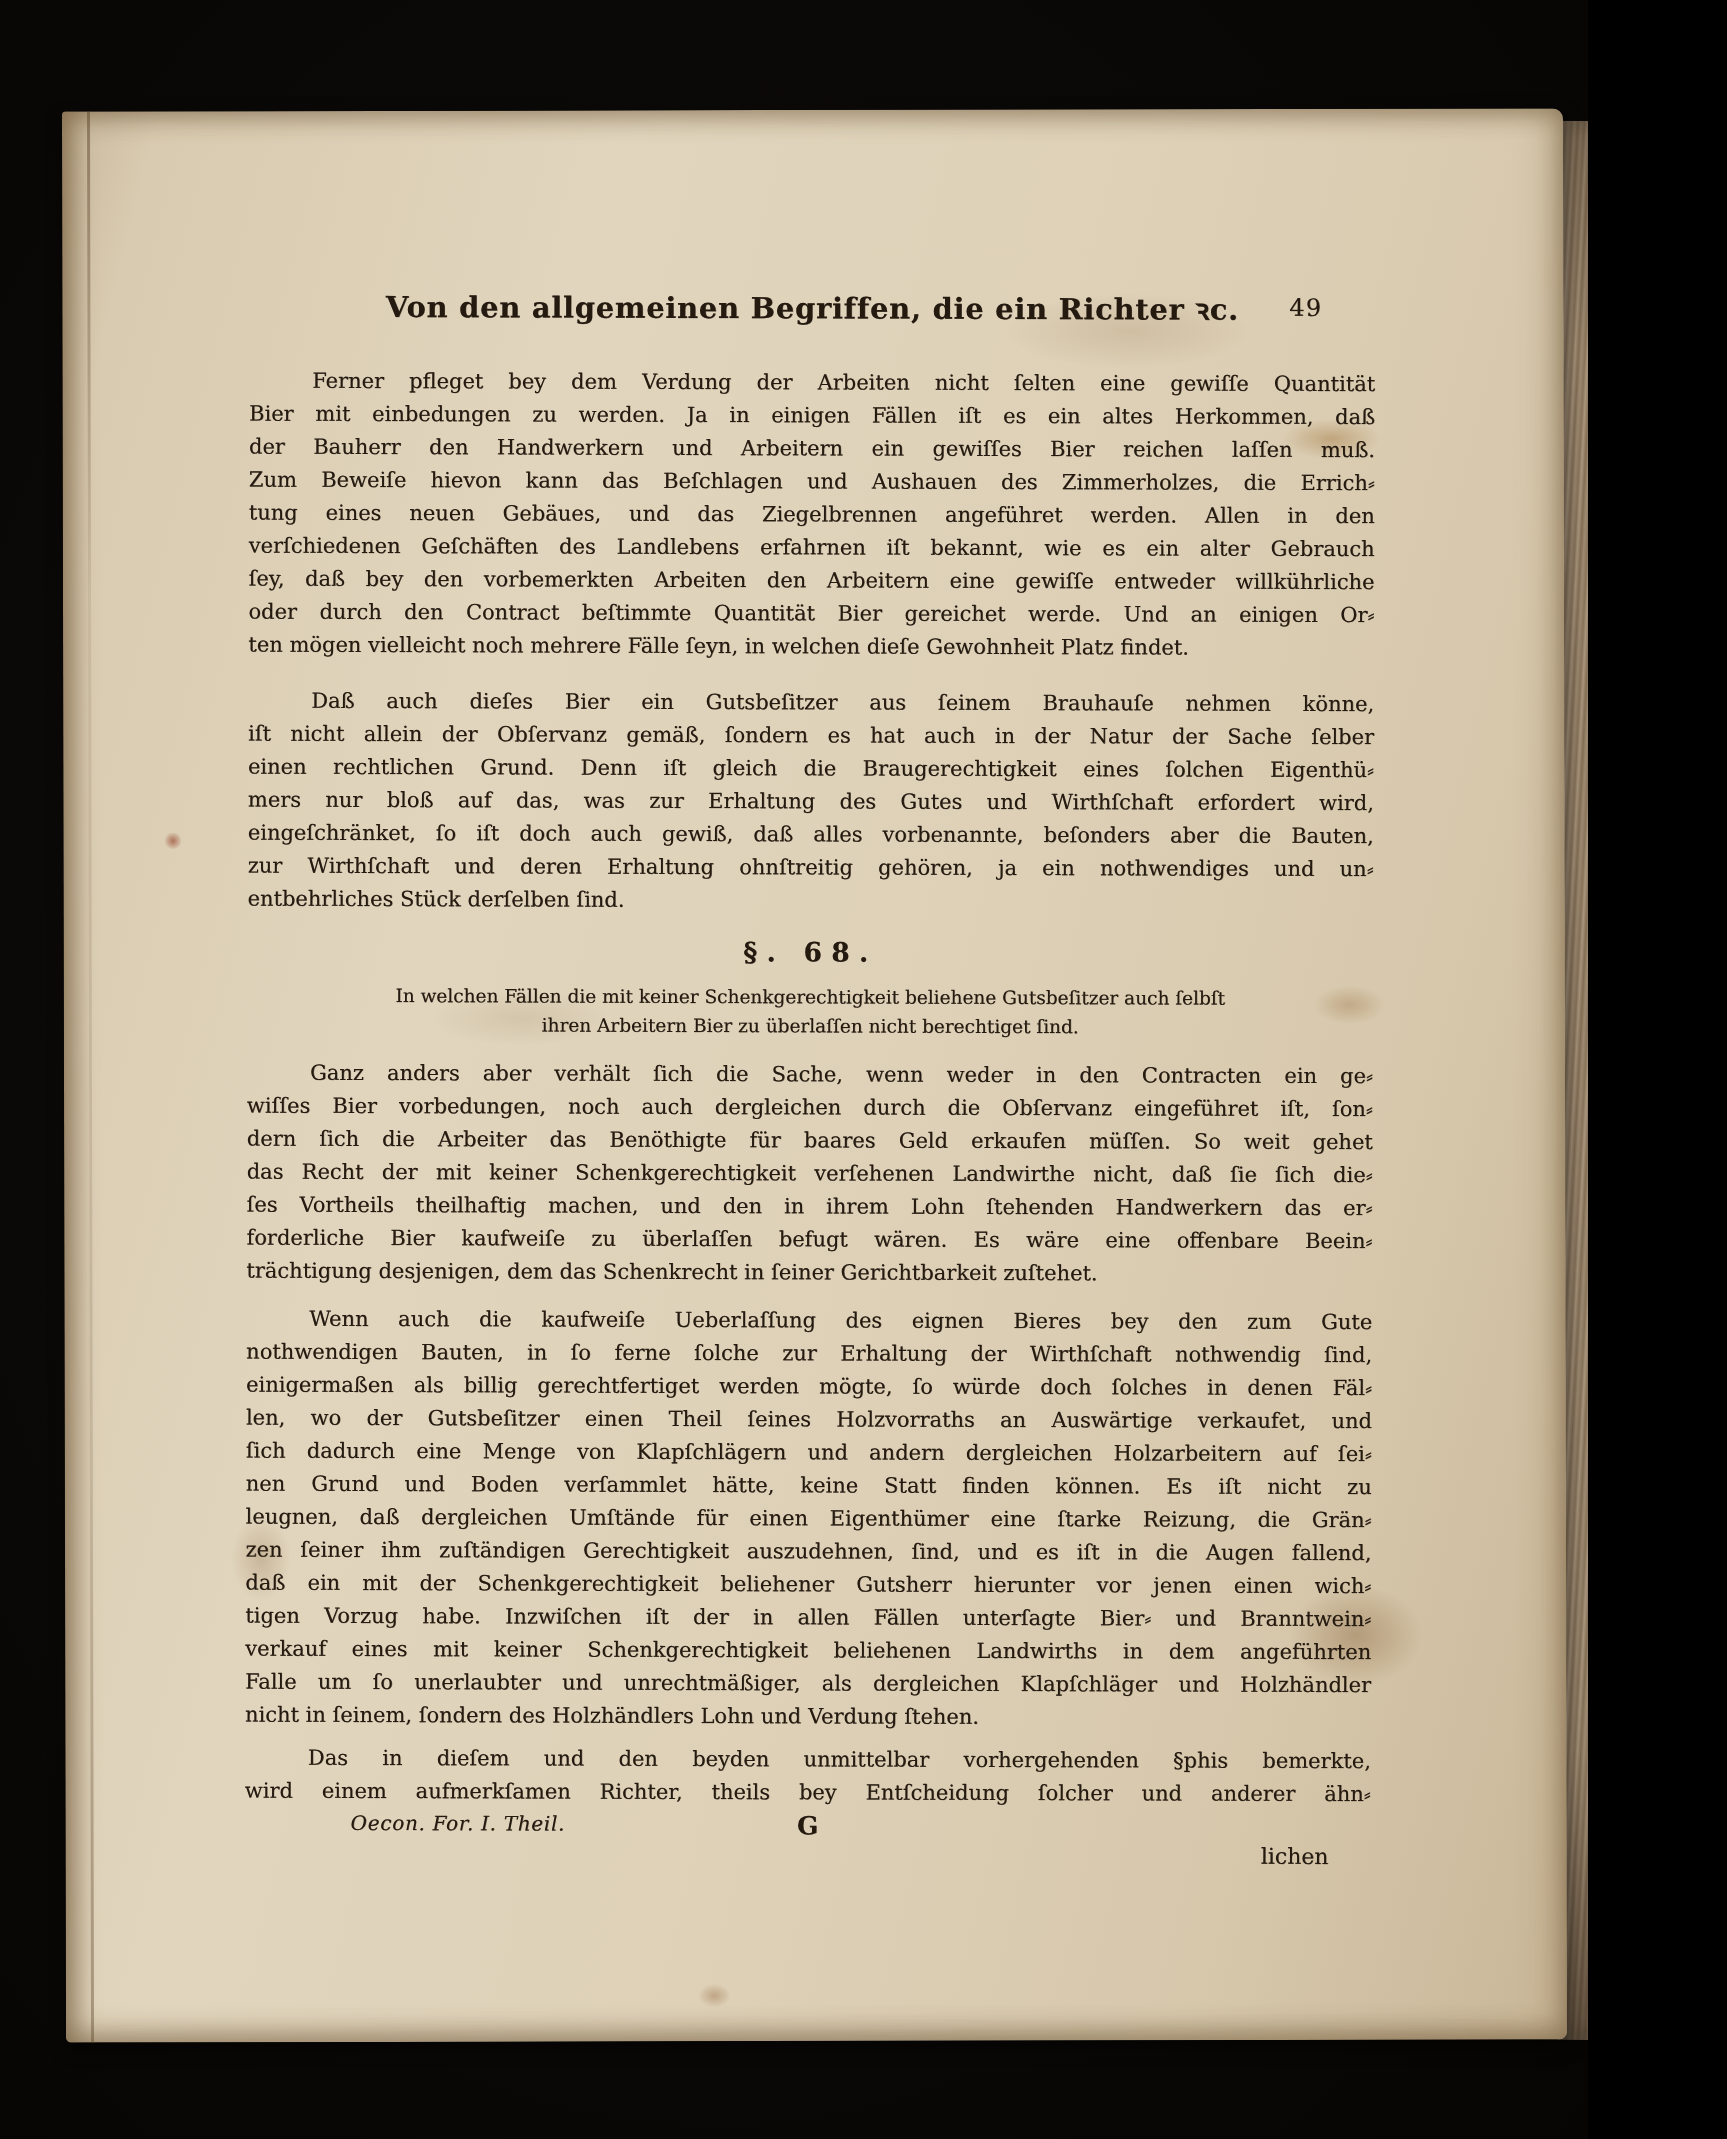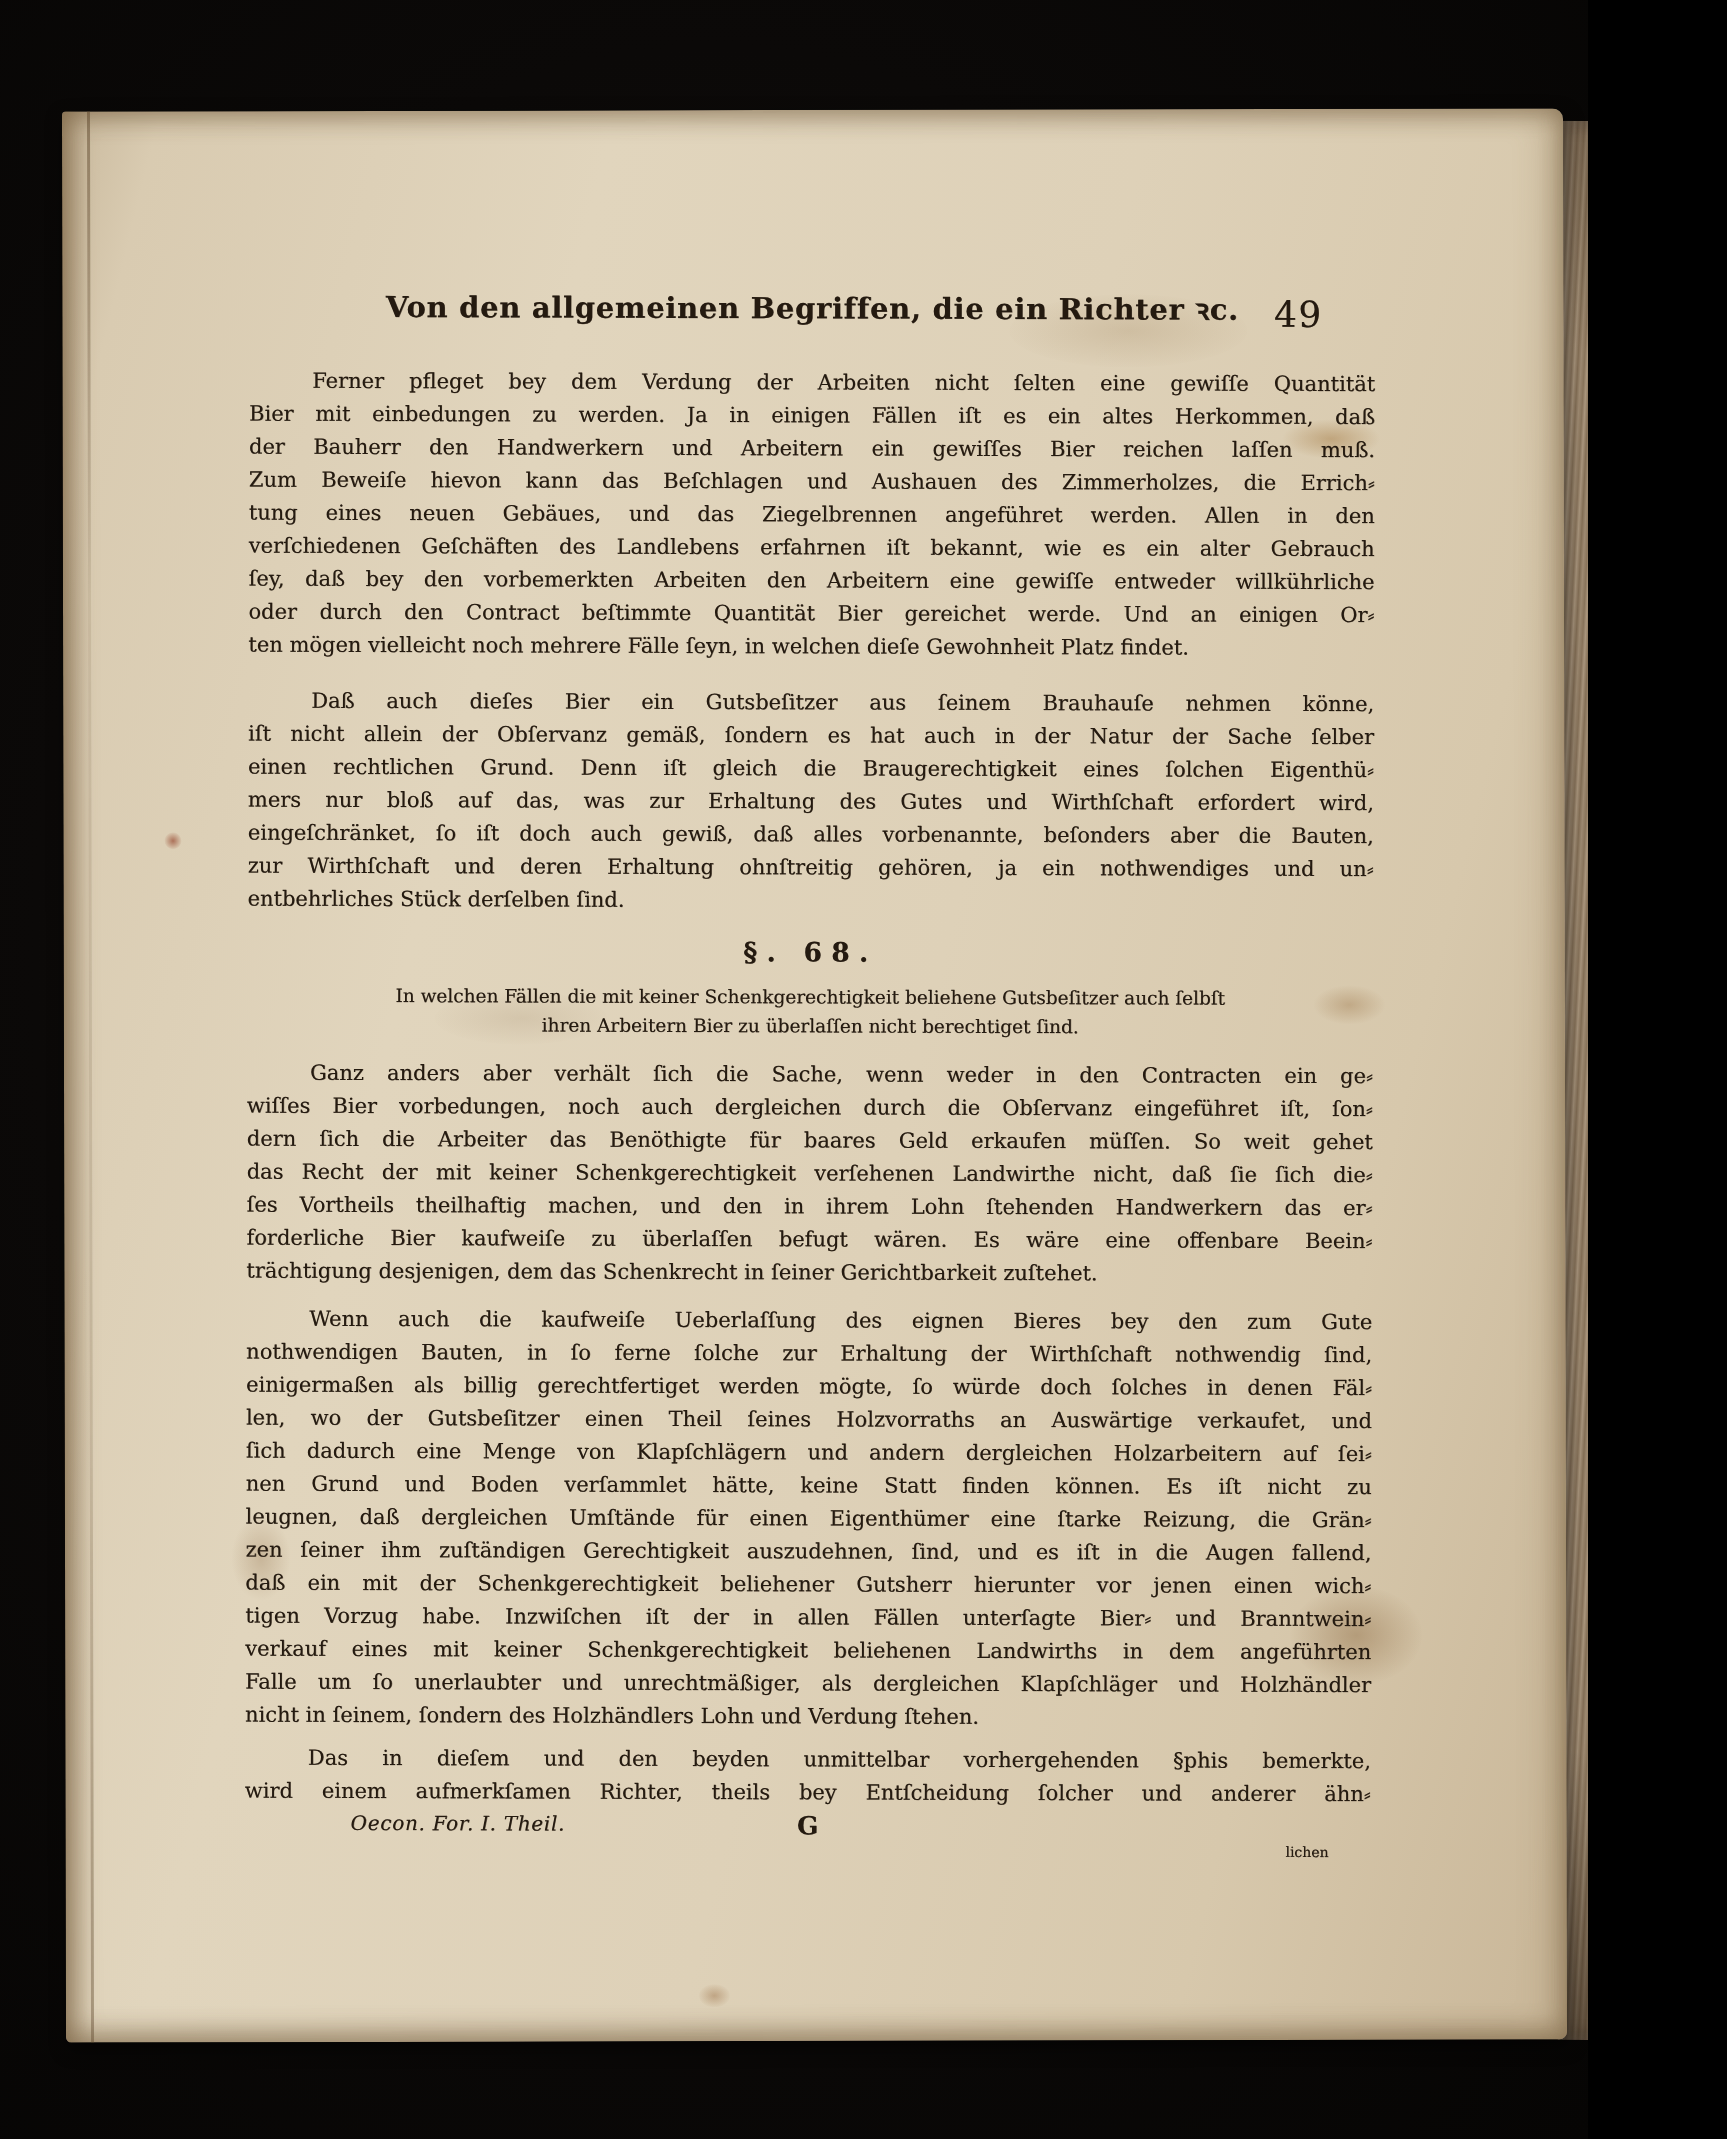--- a/index.html
+++ b/index.html
@@ -72,21 +72,21 @@
   .textblock{
     position:absolute;left:187px;top:0;width:1126px;height:100%;
     color:#241a10;transform:rotate(0.3deg);transform-origin:10% 199px;
     text-shadow:0.4px 0.2px 0.3px rgba(40,28,16,.55);
   }
   .header-row{position:absolute;top:175px;left:0;width:100%;height:42px;}
   .header-title{
     width:100%;text-align:center;font-size:29px;letter-spacing:0.7px;font-weight:700;
   }
   .page-number{
-    position:absolute;right:53px;top:5.3px;font-size:36px;font-weight:400;letter-spacing:1.3px;
+    position:absolute;right:53px;top:5.3px;font-size:24px;font-weight:400;letter-spacing:1.3px;
   }
   .para{position:absolute;left:0;width:1126px;font-size:21px;}
   .para .line{
     height:33px;line-height:33px;white-space:nowrap;
     text-align:justify;text-align-last:justify;
   }
   .para.indent .line:first-child{text-indent:63px;}
   .para.loose .line:last-child{text-align-last:left;}
   .p1{top:254px;}
   .p2{top:574px;}
@@ -95,21 +95,21 @@
   .p5{top:1631px;}
   .section-number{
     position:absolute;top:824px;left:0;width:100%;text-align:center;
     font-size:26.5px;letter-spacing:9.3px;font-weight:700;
   }
   .subheading{position:absolute;top:870px;left:0;width:1126px;font-size:18.5px;}
   .subheading .line{height:29px;line-height:29px;text-align:center;white-space:nowrap;}
   .footer-row{position:absolute;top:1699px;left:0;width:1126px;height:32px;font-size:20px;}
   .sig-title{position:absolute;left:106px;top:1px;font-style:italic;letter-spacing:0.7px;}
   .sig-mark{position:absolute;left:0;width:100%;text-align:center;font-size:25px;font-weight:700;}
-  .catchword{position:absolute;top:1730px;right:42px;font-size:14px;margin-left:44px;}
+  .catchword{position:absolute;top:1730px;right:42px;font-size:22px;margin-left:44px;}
 </style>
 </head>
 <body>
 
 <div class="stage">
 
   <div class="binding"></div>
   <div class="binding-curl"></div>
   <div class="fore-edge"></div>
 

